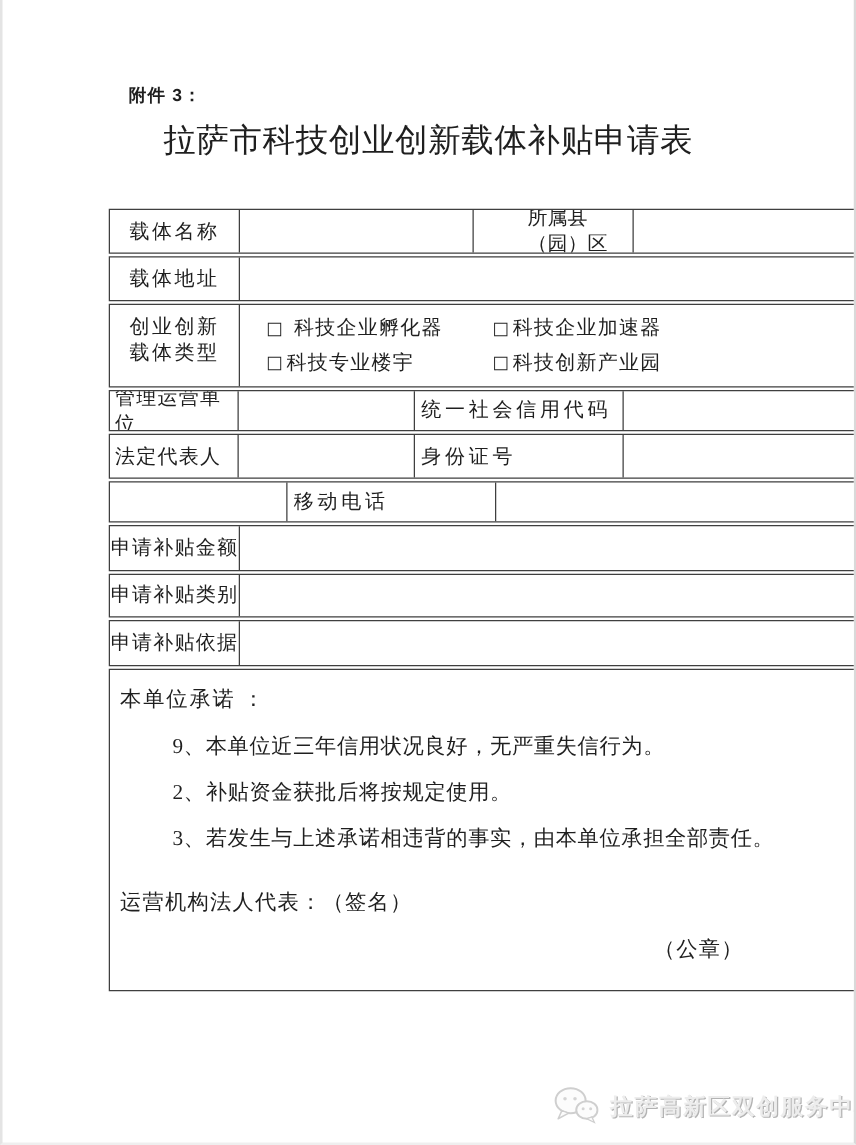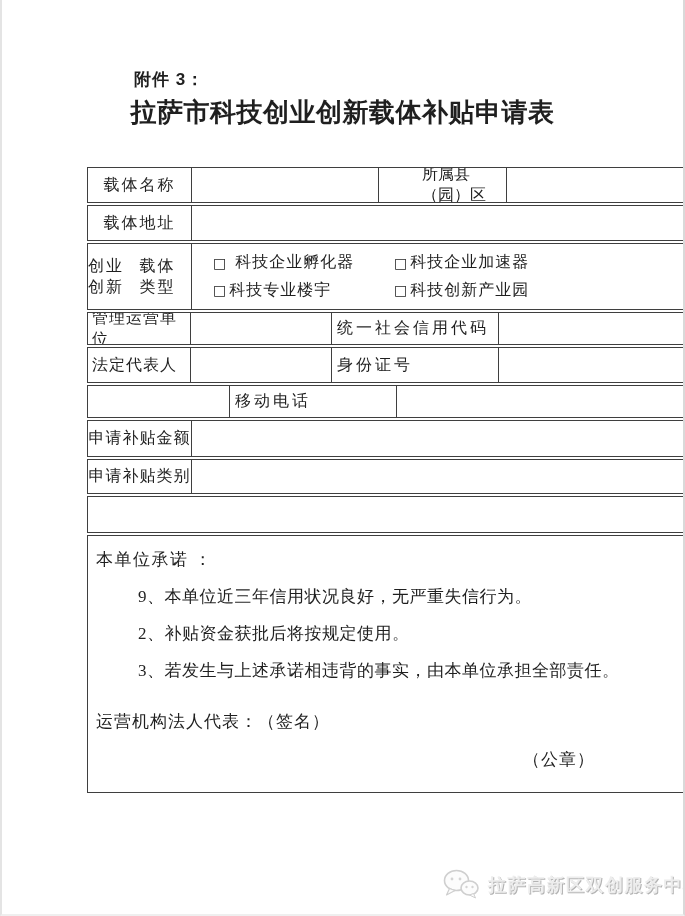--- a/index.html
+++ b/index.html
@@ -10,47 +10,47 @@
     -webkit-font-smoothing:antialiased;
   }
   .page {
     position:relative; width:685px; height:916px; background:#fff;
     border-left:2px solid #e4e4e4; border-right:2px solid #d9d9d9;
     border-bottom:2px solid #efefef; box-sizing:border-box; overflow:hidden;
   }
   .attachment {
     position:absolute; left:101px; top:68px;
     font-family:"Liberation Sans","DejaVu Sans",sans-serif;
-    font-size:17px; font-weight:bold; letter-spacing:1px;margin-left:31px;
+    font-size:14px; font-weight:bold; letter-spacing:1px;
   }
   .title {
     position:absolute; left:0; right:0; top:95px; text-align:center;
     font-family:"Liberation Sans","DejaVu Sans",sans-serif;
-    font-size:26px; font-weight:bold; letter-spacing:0.5px;
+    font-size:26px; font-weight:normal; letter-spacing:0.5px;
   }
   .form-table { position:absolute; left:85px; top:167px; width:632px; }
   .trow {
     display:flex; border:1px solid #3f3f3f; margin-bottom:2px;
     box-sizing:border-box; background:#fff; align-items:stretch;
   }
   .cell {
     display:flex; align-items:center; box-sizing:border-box;
     font-size:16px; overflow:hidden;
   }
   .cell + .cell { border-left:1px solid #3f3f3f; }
   .w103{width:103px} .w187{width:187px} .w128{width:128px}
   .w102{width:102px} .w141{width:141px} .w167{width:167px}
   .grow{flex:1 1 auto}
   .h36{height:36px} .h35{height:35px} .h67{height:67px}
   .h33{height:33px} .h37{height:37px}
   .lab-c { justify-content:center; letter-spacing:2px; }
   .lab-l { padding-left:4px; letter-spacing:1px; }
   .lab-sp { padding-left:5px; letter-spacing:3px; }
   .type-label {
-    flex-direction:row; justify-content:center;
+    flex-direction:column; justify-content:flex-start;
     padding:7px 0; letter-spacing:2px;
   }
   .type-options {
     flex-direction:column; align-items:stretch; justify-content:space-around;
     padding:5px 0 5px 21px;
   }
   .cb-line { display:flex; align-items:center; height:24px; }
   .opt { display:flex; align-items:center; letter-spacing:1px; }
   .opt-first { width:181px; }
   .box {
@@ -152,20 +152,21 @@
       <div class="cell w103 lab-c" style="letter-spacing:1px;">申请补贴金额</div>
       <div class="cell grow"></div>
     </div>
 
     <div class="trow h35">
       <div class="cell w103 lab-c" style="letter-spacing:1px;">申请补贴类别</div>
       <div class="cell grow"></div>
     </div>
 
     <div class="trow h37">
+      <div class="cell w103 lab-c" style="letter-spacing:1px;">申请补贴依据</div>
       <div class="cell grow"></div>
     </div>
 
     <div class="trow">
       <div class="cell grow commit">
         <div class="commit-heading">本单位承诺 ：</div>
         <div class="commit-item">9、本单位近三年信用状况良好，无严重失信行为。</div>
         <div class="commit-item">2、补贴资金获批后将按规定使用。</div>
         <div class="commit-item">3、若发生与上述承诺相违背的事实，由本单位承担全部责任。</div>
         <div class="sig-line1">运营机构法人代表：（签名）</div>

